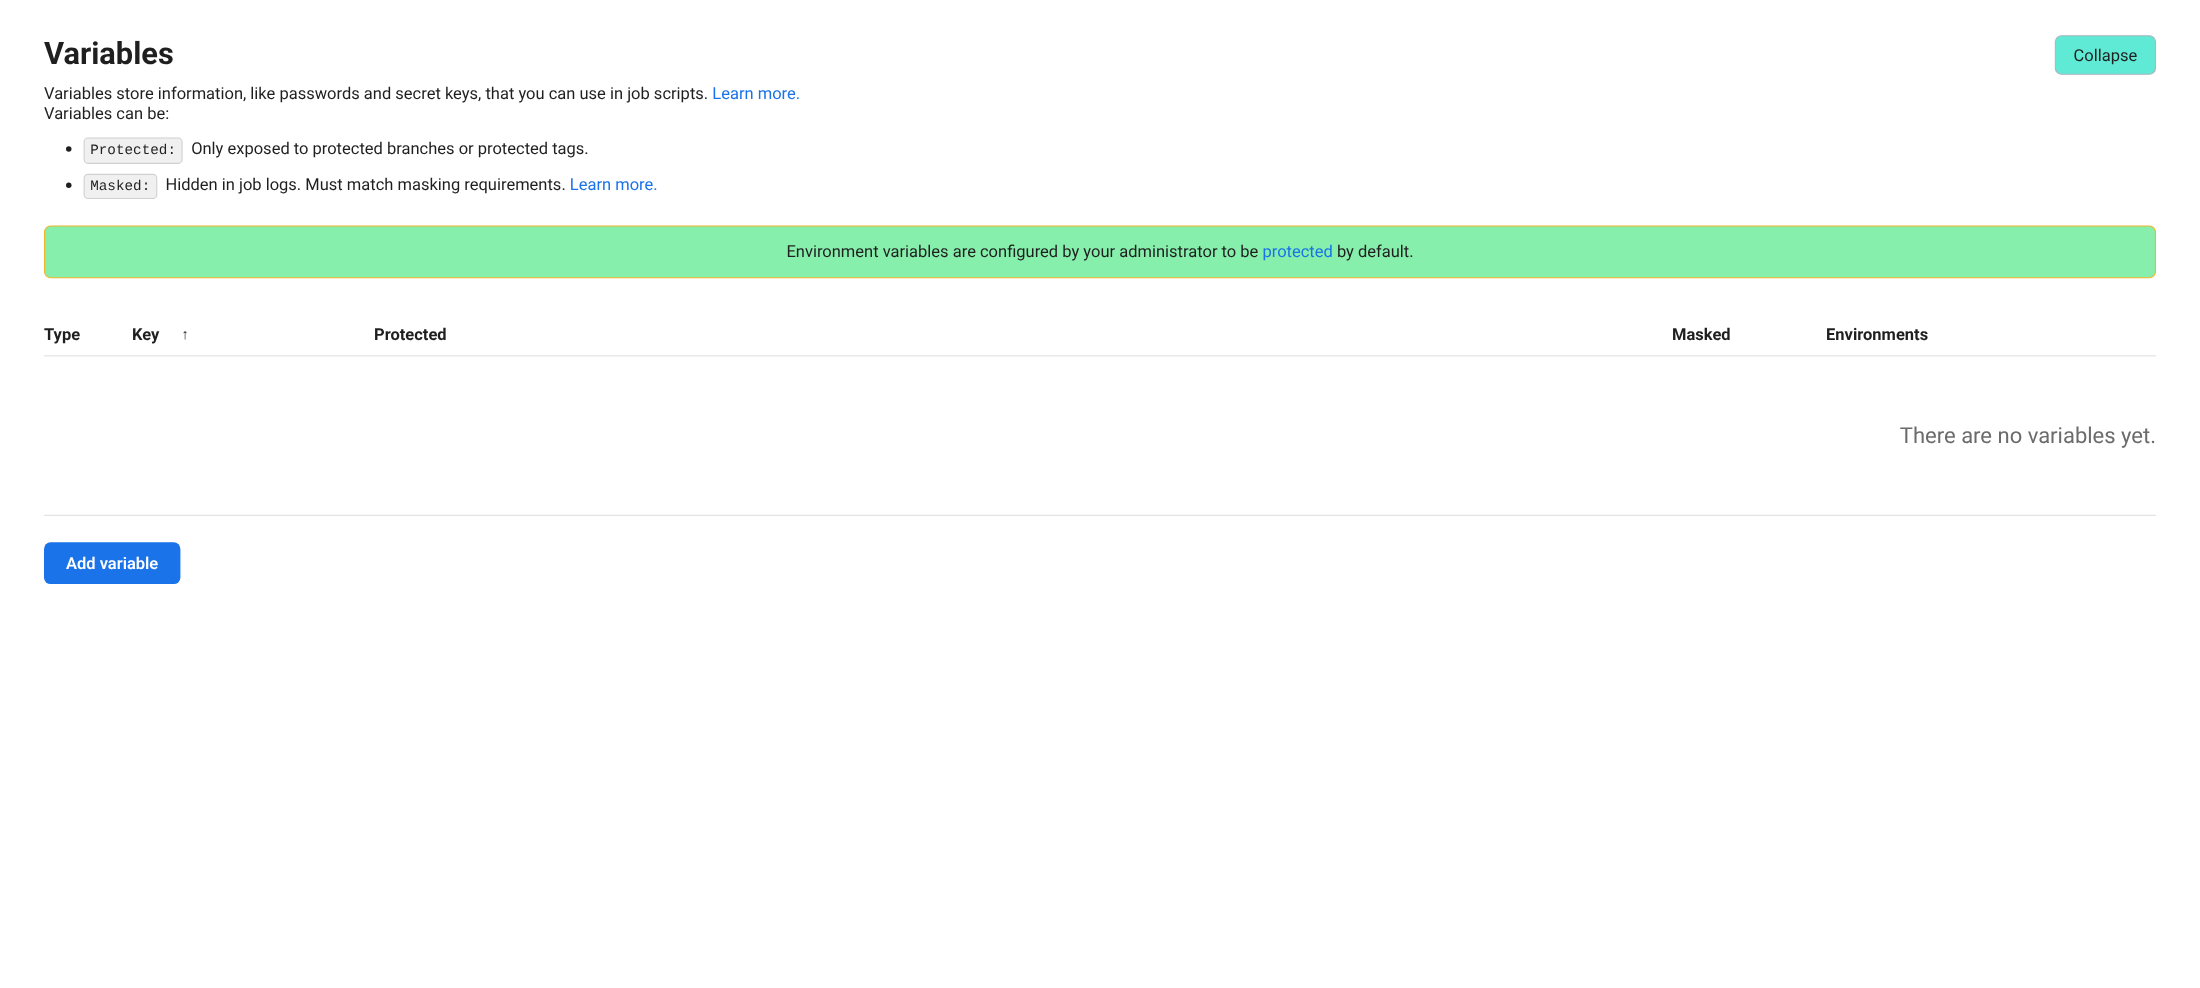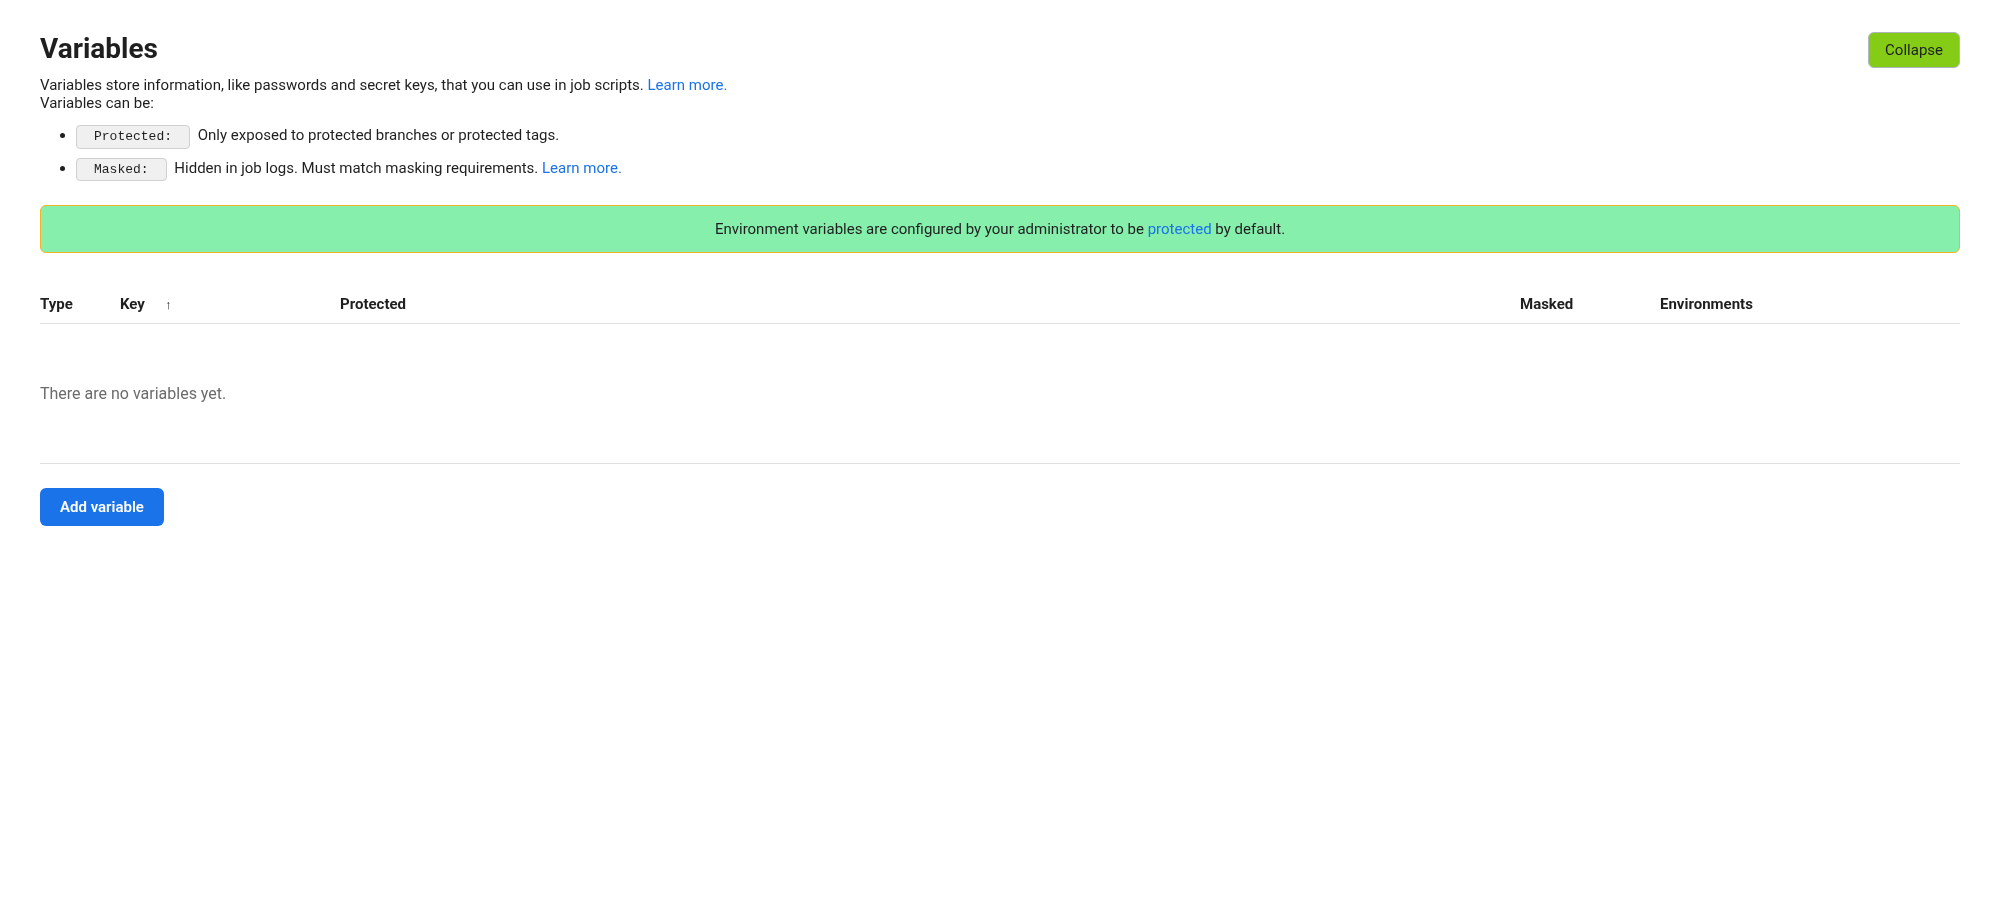--- a/index.html
+++ b/index.html
@@ -28,21 +28,21 @@
     .page-title {
       font-size: 28px;
       font-weight: 700;
       color: #1f1f1f;
     }
 
     .collapse-button {
       padding: 8px 16px;
       border: 1.5px solid #adb5bd;
       border-radius: 6px;
-      background: #84cc16;
+      background: #5eead4;
       font-size: 15px;
       color: #1f1f1f;
       cursor: pointer;
       font-family: inherit;
     }
 
     .description {
       font-size: 15px;
       color: #1f1f1f;
     }
@@ -67,21 +67,21 @@
       font-size: 15px;
       margin-bottom: 8px;
       line-height: 1.5;
     }
 
     .code-badge {
       display: inline-block;
       background: #f0f0f0;
       border: 1px solid #d0d0d0;
       border-radius: 4px;
-      padding: 1px 17px;
+      padding: 1px 5px;
       font-family: 'SFMono-Regular', Consolas, 'Liberation Mono', Menlo, monospace;
       font-size: 13px;
       color: #1f1f1f;
       margin-right: 4px;
     }
 
     .info-banner {
       background: #86efac;
       border: 1px solid #f0b429;
       border-radius: 6px;
@@ -121,23 +121,23 @@
       gap: 20px;
       cursor: pointer;
     }
 
     .sort-icon {
       font-size: 13px;
       color: #1f1f1f;
     }
 
     .empty-state {
-      text-align: left;
+      text-align: right;
       padding: 60px 0;
-      font-size: 16px;
+      font-size: 20px;
       color: #6b6b6b;
       border-bottom: 1px solid #e0e0e0;
     }
 
     .add-variable-btn {
       display: inline-block;
       margin-top: 24px;
       padding: 10px 20px;
       background: #1a73e8;
       color: #ffffff;

